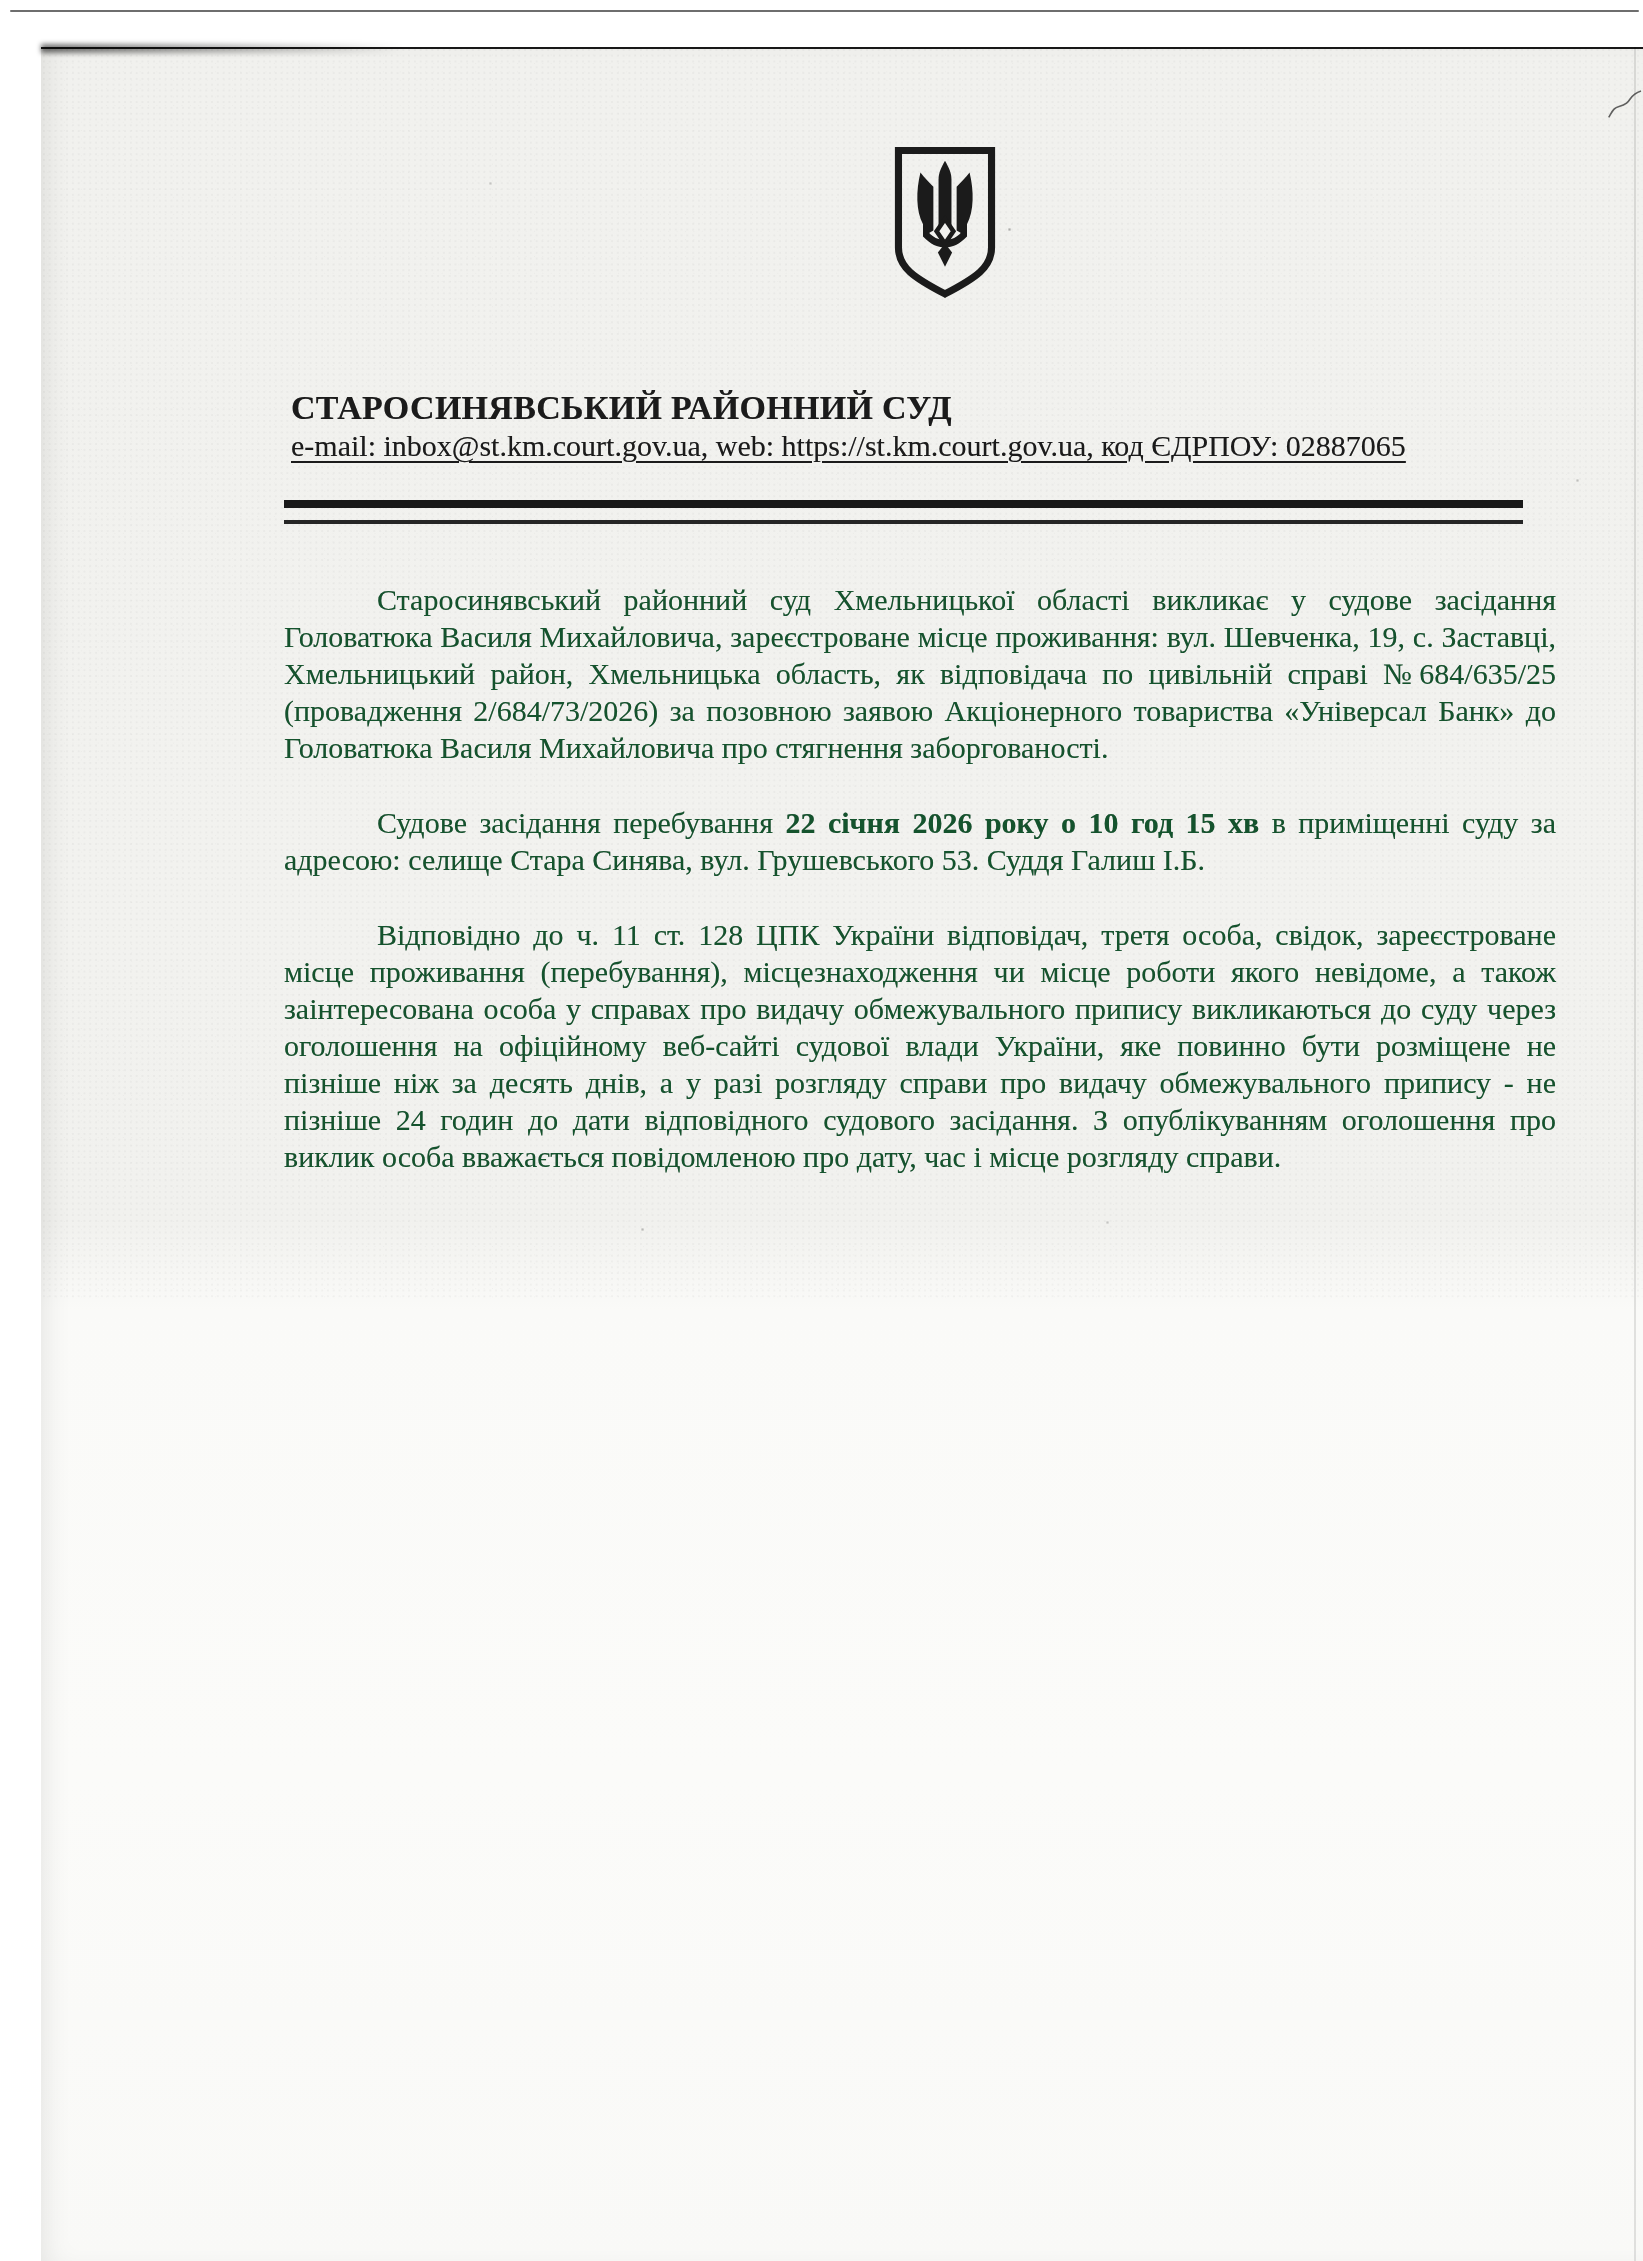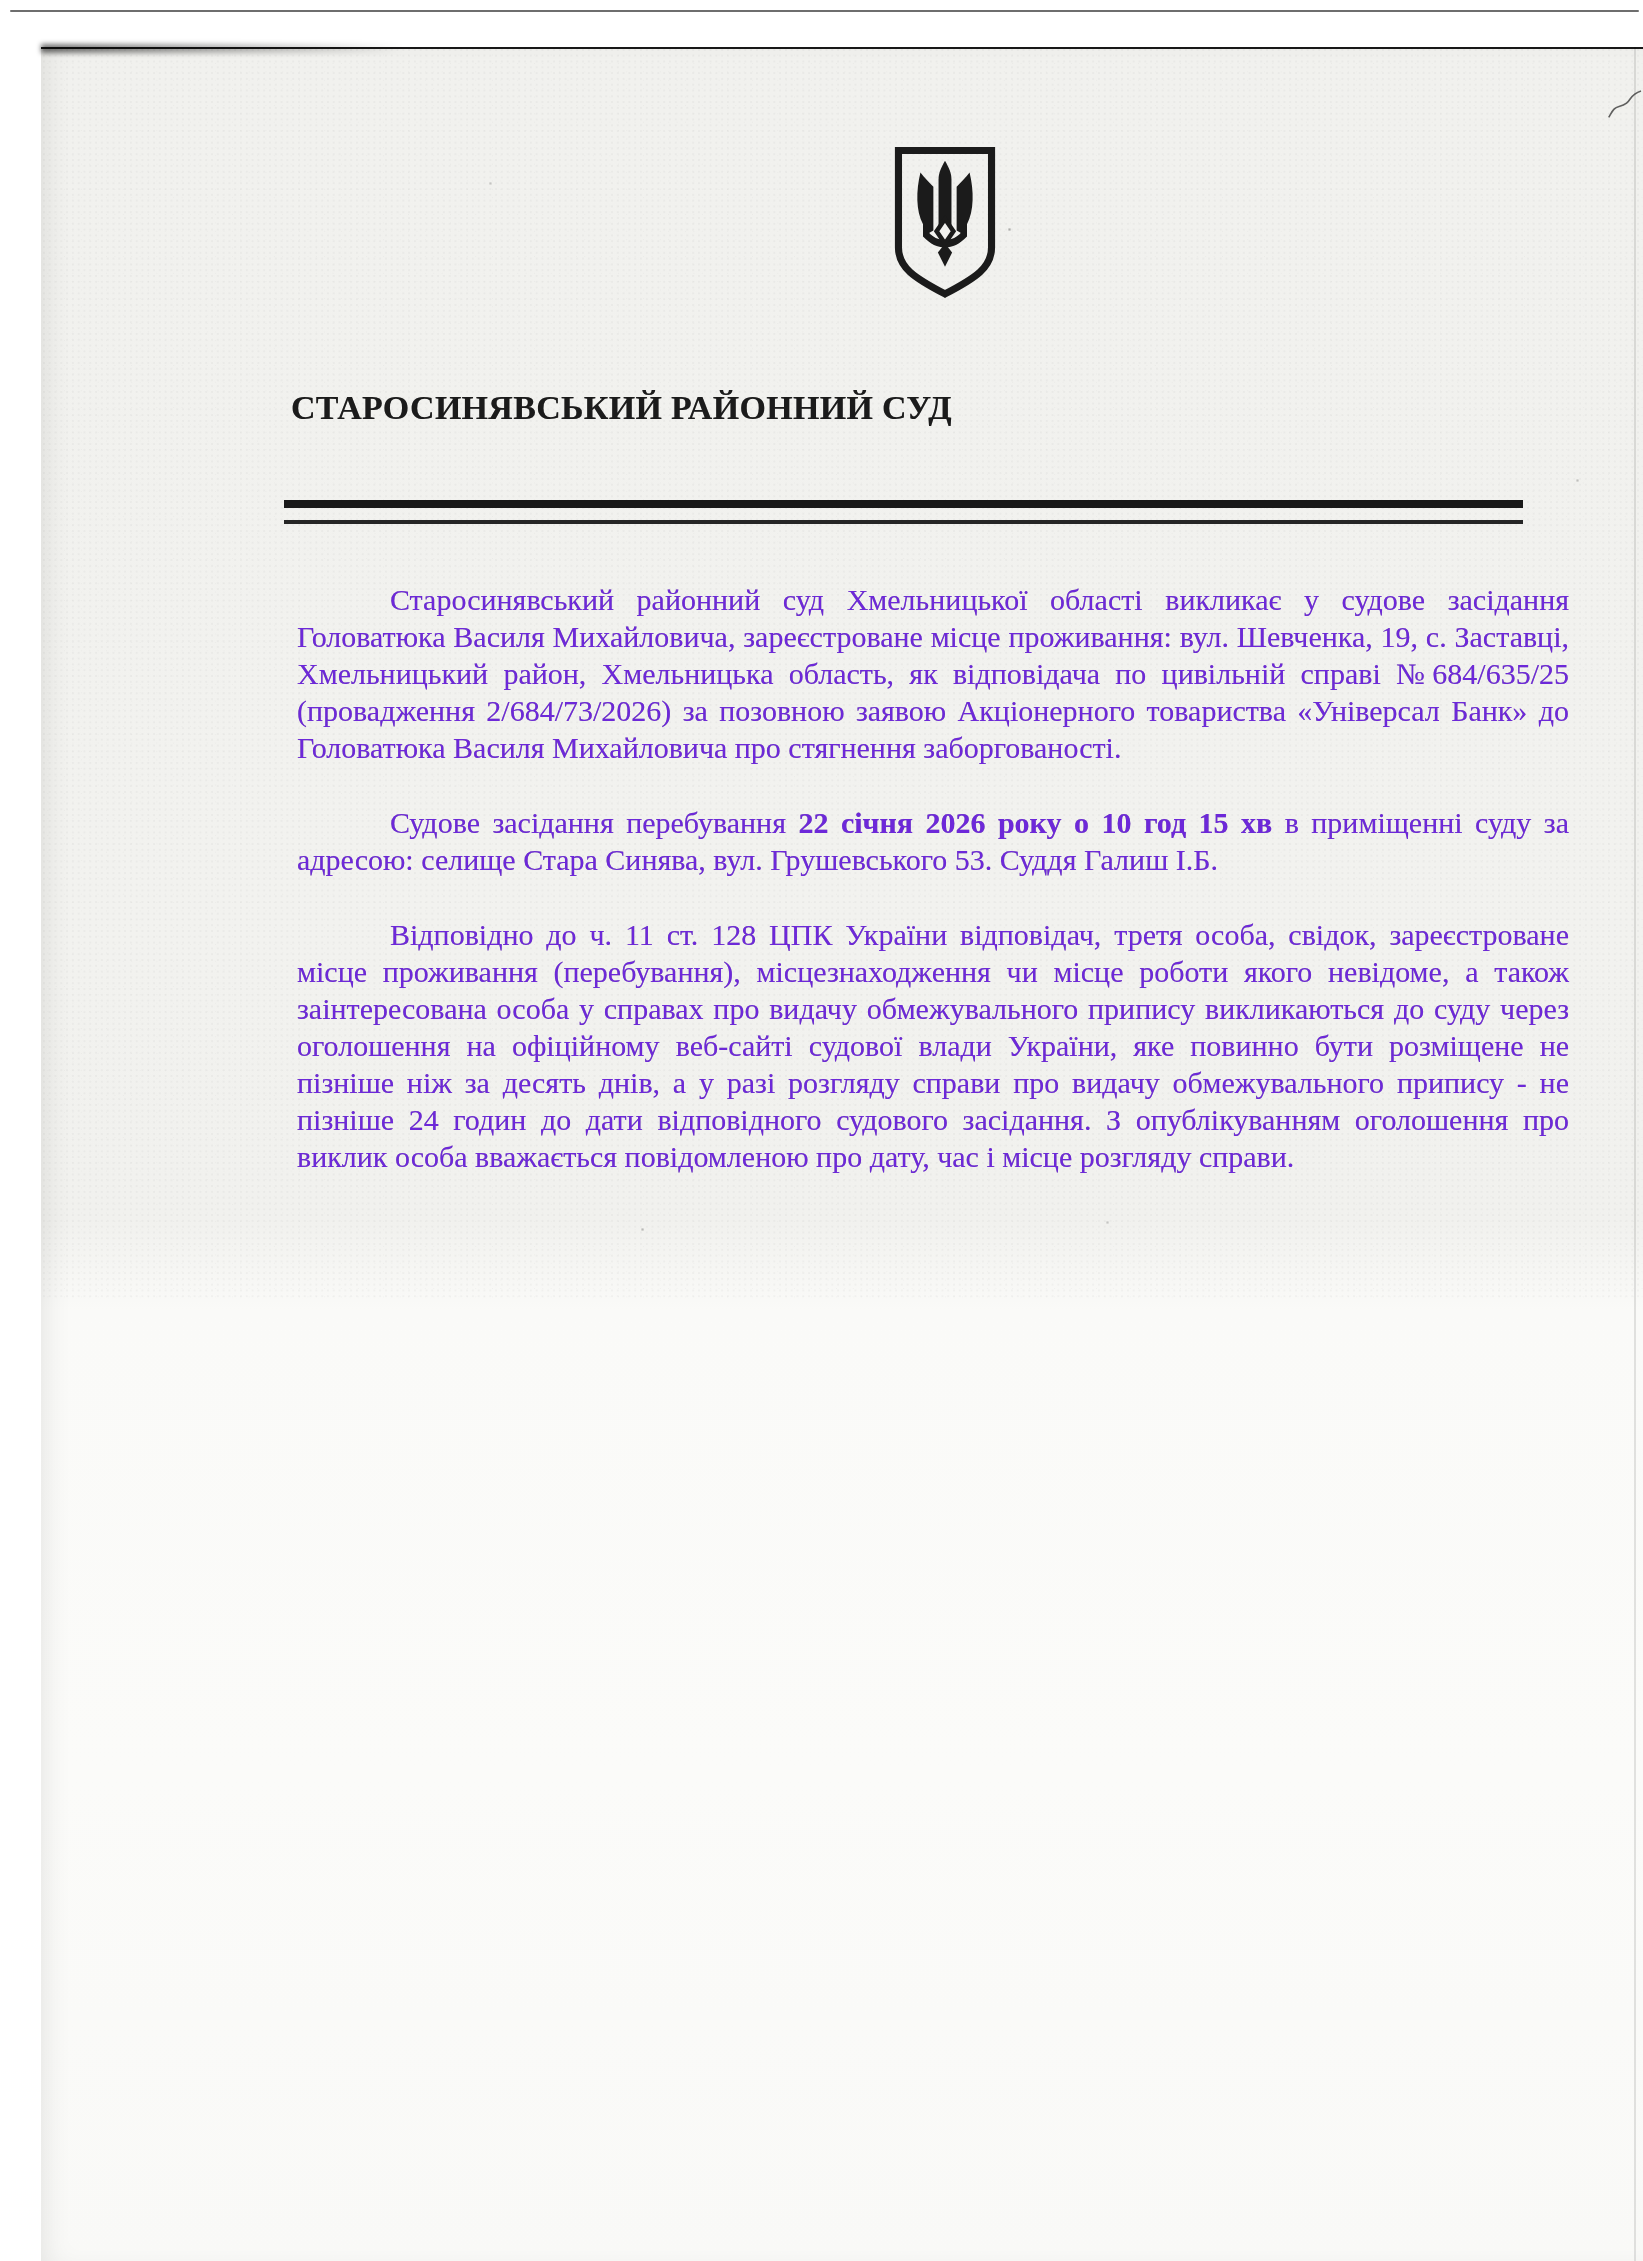--- a/index.html
+++ b/index.html
@@ -75,23 +75,23 @@
   .contact-line {
     font-size: 30px; line-height: 36px;
     text-decoration: underline; text-decoration-thickness: 1.9px; text-underline-offset: 4.5px;
   }
 
   .rule-thick { position: absolute; left: 284px; width: 1239px; top: 500px; height: 8.4px; background: #191919; }
   .rule-thin  { position: absolute; left: 284px; width: 1239px; top: 520px; height: 3.9px;  background: #262626; }
 
   
   .doc-body {
-    position: absolute; left: 297px; top: 581px; width: 1272px;
+    position: absolute; left: 284px; top: 581px; width: 1272px;
     font-size: 30px; line-height: 37px; text-align: justify;
-    color: #6d28d9;
+    color: #14532d;
     text-shadow: 0 0 0.6px rgba(25,25,25,.35);
   }
   .doc-body p { margin: 0 0 38px 0; text-indent: 93px; }
   .doc-body b { font-weight: bold; }
 </style>
 </head>
 <body>
 
 <div class="scan-edge-line"></div>
 
@@ -114,20 +114,21 @@
       <path d="M120,44 C127,72 127,104 116,124 L116,143 L100,134 L100,66 C107,59 114,52 120,44 Z"></path>
       <path d="M48,124 C58,142 68,148 82,148 C96,148 106,142 116,124 L116,143 C104,155 94,160 82,160 C70,160 60,155 48,143 Z"></path>
       <path d="M82,154 L93,168 L82,190 L71,168 Z"></path>
     </g>
     <path d="M82,116 L95,135 L82,154 L69,135 Z" fill="#f1f1ee" stroke="#1b1b1b" stroke-width="7"></path>
   </svg>
 </div>
 
 <div class="letterhead">
   <div class="court-name">СТАРОСИНЯВСЬКИЙ РАЙОННИЙ СУД</div>
+  <div class="contact-line">e-mail: inbox@st.km.court.gov.ua, web: https://st.km.court.gov.ua, код ЄДРПОУ: 02887065</div>
 </div>
 
 <div class="rule-thick"></div>
 <div class="rule-thin"></div>
 
 <div class="doc-body">
   <p>Старосинявський районний суд Хмельницької області викликає у судове засідання Головатюка Василя Михайловича, зареєстроване місце проживання: вул. Шевченка, 19, с. Заставці, Хмельницький район, Хмельницька область, як відповідача по цивільній справі №684/635/25 (провадження 2/684/73/2026) за позовною заявою Акціонерного товариства «Універсал Банк» до Головатюка Василя Михайловича про стягнення заборгованості.</p>
   <p><span>Судове засідання перебування </span><b>22 січня 2026 року о 10 год 15 хв</b><span> в приміщенні суду за адресою: селище Стара Синява, вул. Грушевського 53. Суддя Галиш І.Б.</span></p>
   <p>Відповідно до ч. 11 ст. 128 ЦПК України відповідач, третя особа, свідок, зареєстроване місце проживання (перебування), місцезнаходження чи місце роботи якого невідоме, а також заінтересована особа у справах про видачу обмежувального припису викликаються до суду через оголошення на офіційному веб-сайті судової влади України, яке повинно бути розміщене не пізніше ніж за десять днів, а у разі розгляду справи про видачу обмежувального припису - не пізніше 24 годин до дати відповідного судового засідання. З опублікуванням оголошення про виклик особа вважається повідомленою про дату, час і місце розгляду справи.</p>
 </div>

